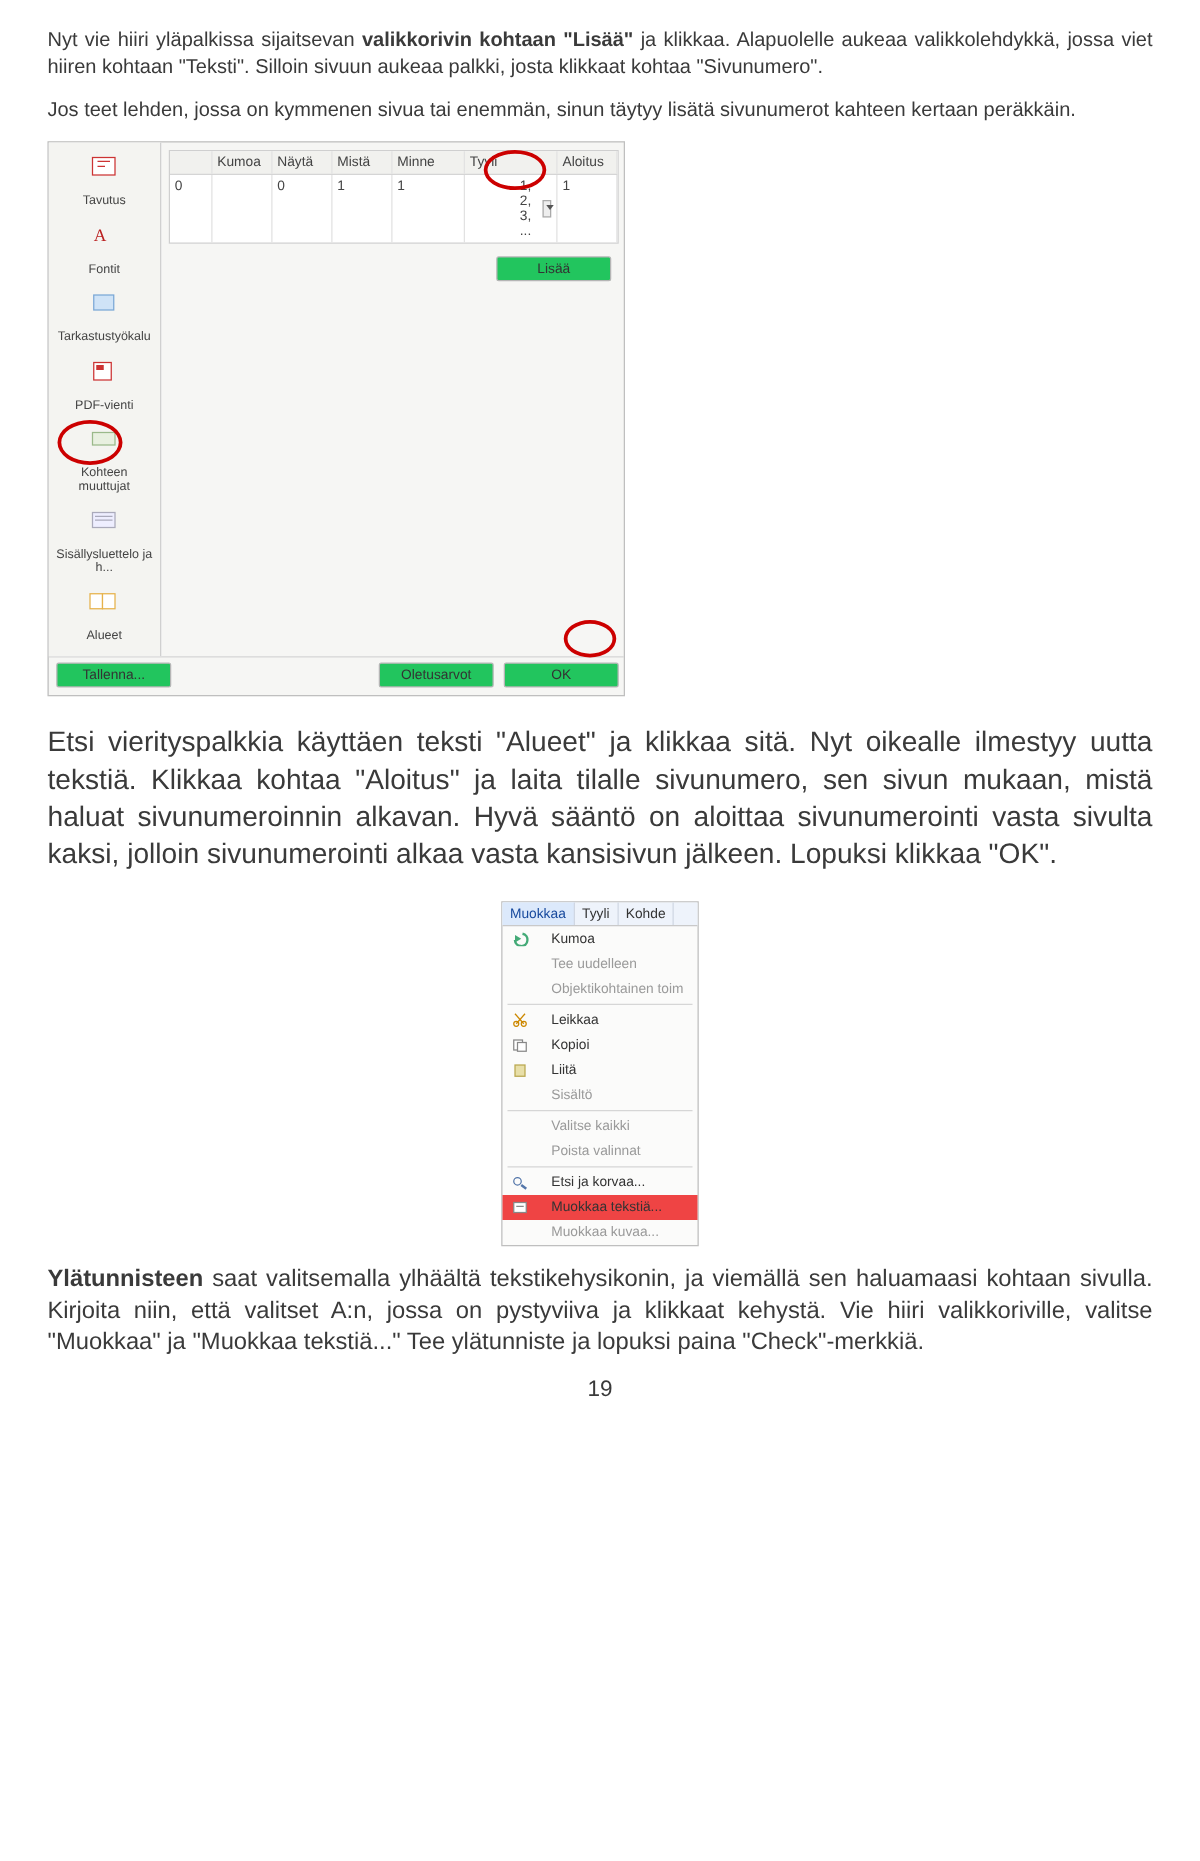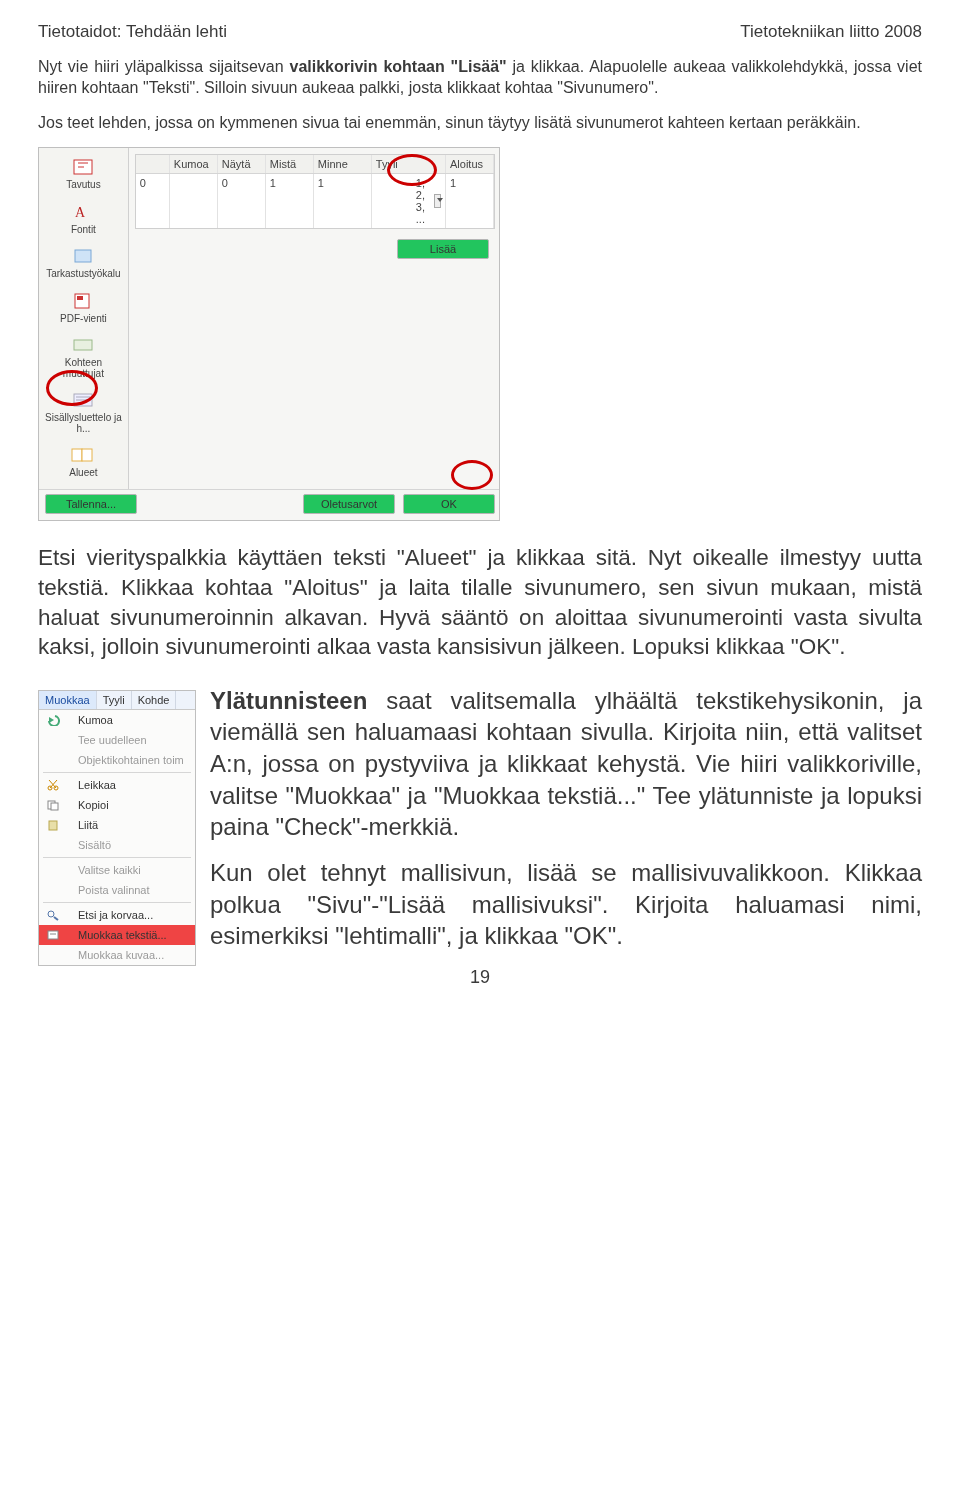--- a/index.html
+++ b/index.html
@@ -48,21 +48,21 @@
     filter: blur(0.4px);
   }
   .shot1-inner { display: flex; }
   .sb {
     width: 100px;
     padding: 4px 4px 4px 4px;
     box-sizing: border-box;
     border-right: 1px solid #d0d0d0;
     background: #f4f4f1;
   }
-  .sb-item { display: flex; flex-direction: column; align-items: center; gap: 2px; padding: 4px 0 6px 0; }
+  .sb-item { display: flex; flex-direction: column; align-items: center; gap: 12px; padding: 4px 0 6px 0; }
   .sb-icon { width: 26px; height: 22px; display:flex; align-items:center; justify-content:center; }
   .sb-lbl { font-size: 10px; text-align:center; line-height:1.05; color:#444; }
   .tbl-area {
     flex: 1;
     padding: 6px 6px 6px 6px;
     position: relative;
   }
   .tbl {
     width: 100%;
     border: 1px solid #cfcfcf;
@@ -93,52 +93,48 @@
     font-size: 22.5px;
     line-height: 1.32;
     text-align: justify;
   }
   .sidecol p { margin:0 0 14px 0; }
 
   
   .after-wrap { font-size:22.5px; line-height:1.32; text-align:justify; }
 
   
-  .shot2-wrap { display:flex; gap:14px; margin-top:6px; align-items:flex-end; }
+  .shot2-wrap { display:flex; gap:14px; margin-top:6px; align-items:center;flex-direction:column; }
   .shot2 {
     width: 156px;
     border: 1px solid #bfbfbf;
     background:#fbfbfa;
     font-family: Tahoma, Arial, sans-serif;
     font-size: 11px;
     color:#333;
     filter: blur(0.4px);
   }
   .tabrow { display:flex; background:#eef3fb; border-bottom:1px solid #c9c9c9; }
   .tabrow div { padding:3px 6px; border-right:1px solid #d0d7e3; }
   .tabrow .act { background:#dce9fb; color:#184a9e; }
   .mi { display:flex; align-items:center; gap:17px; padding:3px 6px; }
   .mi .mic { width:16px; height:14px; display:flex; align-items:center; justify-content:center; }
   .mi.sel { background:#ef4444; }
   .mi.gray { color:#9a9a9a; }
   .sep { height:1px; background:#d6d6d6; margin:2px 4px; }
-  .col2 { flex:1; font-size:24px; line-height:1.32; text-align:justify; }
+  .col2 { flex:1; font-size:19px; line-height:1.32; text-align:justify; }
   .col2 p { margin:0 0 14px 0; }
 
   .pagenum { text-align:center; font-size:18px; margin-top:1px; color:#3a3a3a; }
 </style>
 </head>
 <body>
 
 <div class="page">
 
-  <div class="header-row">
-    <span>Tietotaidot: Tehdään lehti</span>
-    <span>Tietotekniikan liitto 2008</span>
-  </div>
 
   <div class="body-text">
     <p>
       <span>Nyt vie hiiri yläpalkissa sijaitsevan </span><span class="bold">valikkorivin kohtaan "Lisää"</span><span> ja klikkaa. Alapuolelle aukeaa valikkolehdykkä, jossa viet hiiren kohtaan "Teksti". Silloin sivuun aukeaa palkki, josta klikkaat kohtaa "Sivunumero".</span>
     </p>
     <p>Jos teet lehden, jossa on kymmenen sivua tai enemmän, sinun täytyy lisätä sivunumerot kahteen kertaan peräkkäin.</p>
   </div>
 
   <div class="shot1-wrap">
     <div class="shot1">
@@ -340,19 +336,18 @@
           <span>Muokkaa tekstiä...</span>
         </div>
       <div class="mi gray">
           <span class="mic"></span>
           <span>Muokkaa kuvaa...</span>
         </div>
     </div>
 
     <div class="col2">
       <p><span class="bold">Ylätunnisteen</span><span> saat valitsemalla ylhäältä tekstikehysikonin, ja viemällä sen haluamaasi kohtaan sivulla. Kirjoita niin, että valitset A:n, jossa on pystyviiva ja klikkaat kehystä. Vie hiiri valikkoriville, valitse "Muokkaa" ja "Muokkaa tekstiä..." Tee ylätunniste ja lopuksi paina "Check"-merkkiä.</span></p>
-      <p>Kun olet tehnyt mallisivun, lisää se mallisivuvalikkoon. Klikkaa polkua "Sivu"-"Lisää mallisivuksi". Kirjoita haluamasi nimi, esimerkiksi "lehtimalli", ja klikkaa "OK".</p>
     </div>
   </div>
 
   <div class="pagenum">19</div>
 
 </div>
 
 </body></html>

